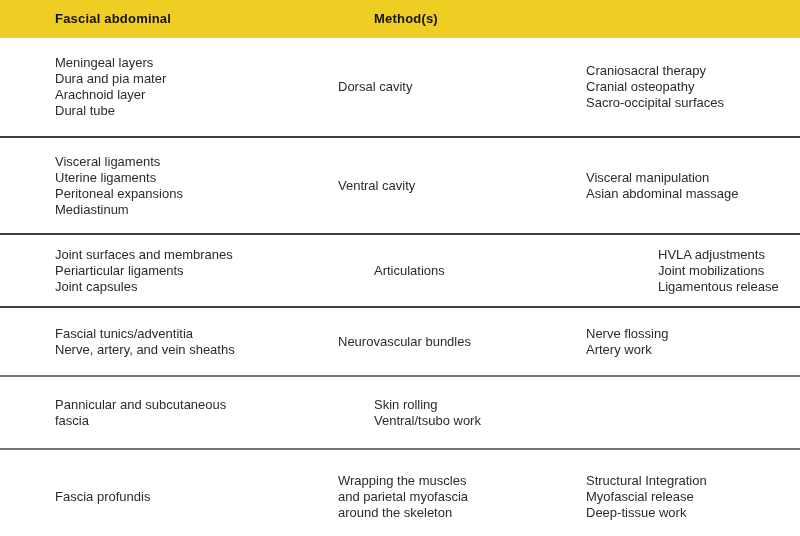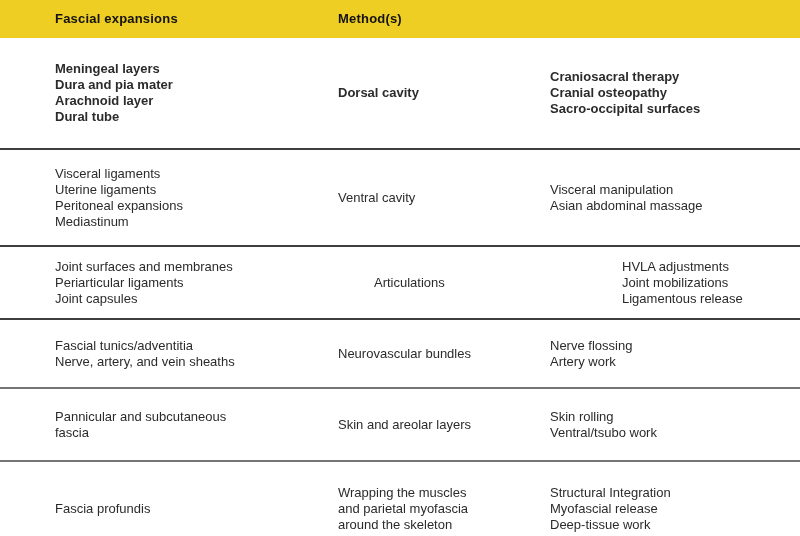--- a/index.html
+++ b/index.html
@@ -24,47 +24,47 @@
     box-sizing: border-box;
     width: 100%;
   }
   .cell {
     font-size: 13px;
     line-height: 16px;
     white-space: pre-line;
     box-sizing: border-box;
   }
   .c1 { padding-left: 55px; }
-  .c3 { padding-right: 16px; }
+  .c3 { padding-right: 16px; margin-left: 36px; }
   .header-row {
     height: 38px;
     background: var(--header-bg, #efce24);
   }
   .header-row .cell {
     font-weight: bold;
     font-size: 13px;
     color: var(--header-text, #121212);
     letter-spacing: 0.2px;
   }
-  .r1 { height: 112px; font-weight: bold; }
+  .r1 { height: 100px; }
   .r2 { height: 97px; }
   .r3 { height: 73px; gap: 36px; }
   .r4 { height: 69px; }
   .r5 { height: 73px; }
   .r6 { height: 94px; }
   .sep-dark  { border-bottom: 2px solid var(--separator-dark, #3e3e3e); }
   .sep-light { border-bottom: 2px solid var(--separator-light, #757575); }
 </style>
 </head>
 <body>
 
 <div class="page">
 
   <div class="row header-row">
-    <div class="cell c1">Fascial expansions</div>
+    <div class="cell c1">Fascial abdominal</div>
     <div class="cell c3">Method(s)</div>
   </div>
 
   <div class="row r1 sep-dark">
     <div class="cell c1">Meningeal layers
 Dura and pia mater
 Arachnoid layer
 Dural tube</div>
     <div class="cell c2">Dorsal cavity</div>
     <div class="cell c3">Craniosacral therapy
@@ -96,21 +96,20 @@
     <div class="cell c1">Fascial tunics/adventitia
 Nerve, artery, and vein sheaths</div>
     <div class="cell c2">Neurovascular bundles</div>
     <div class="cell c3">Nerve flossing
 Artery work</div>
   </div>
 
   <div class="row r5 sep-light">
     <div class="cell c1">Pannicular and subcutaneous
 fascia</div>
-    <div class="cell c2">Skin and areolar layers</div>
     <div class="cell c3">Skin rolling
 Ventral/tsubo work</div>
   </div>
 
   <div class="row r6">
     <div class="cell c1">Fascia profundis</div>
     <div class="cell c2">Wrapping the muscles
 and parietal myofascia
 around the skeleton</div>
     <div class="cell c3">Structural Integration

